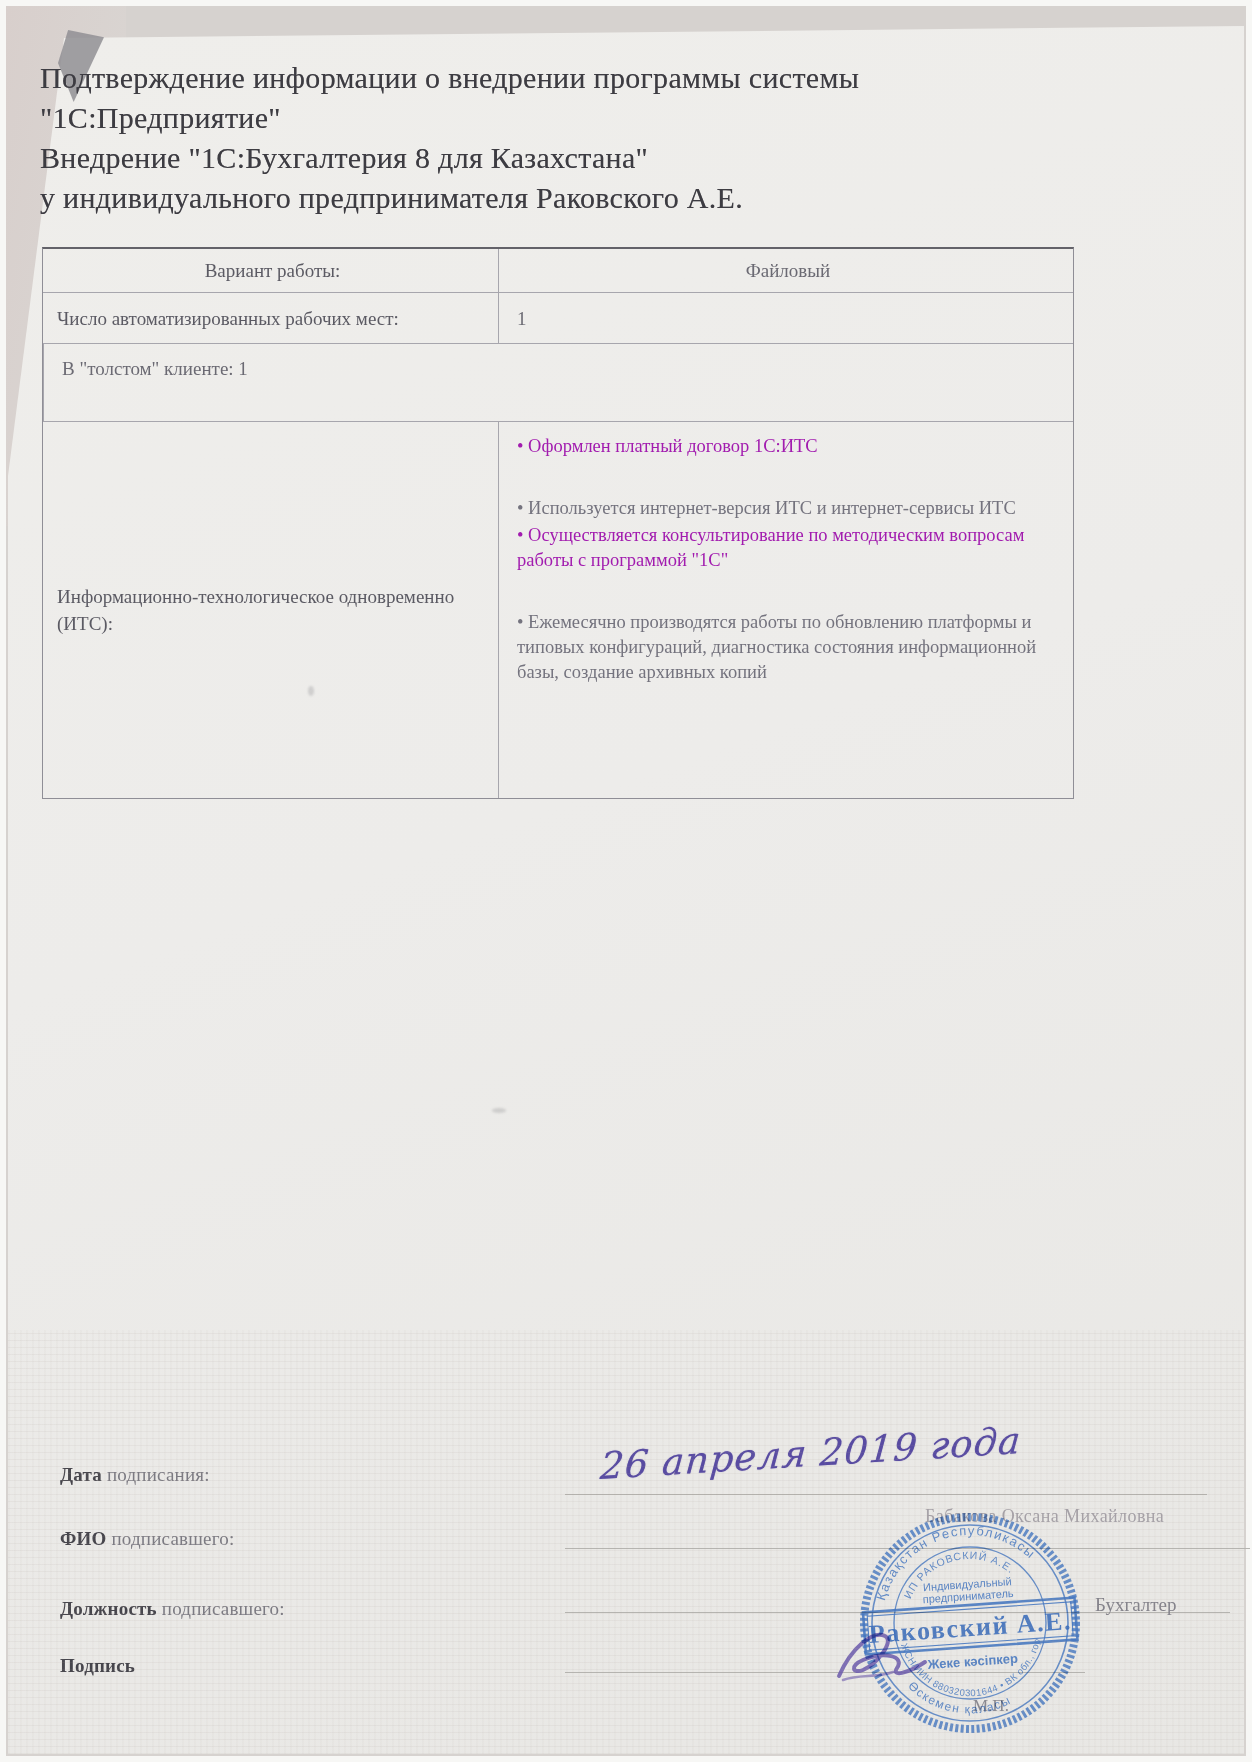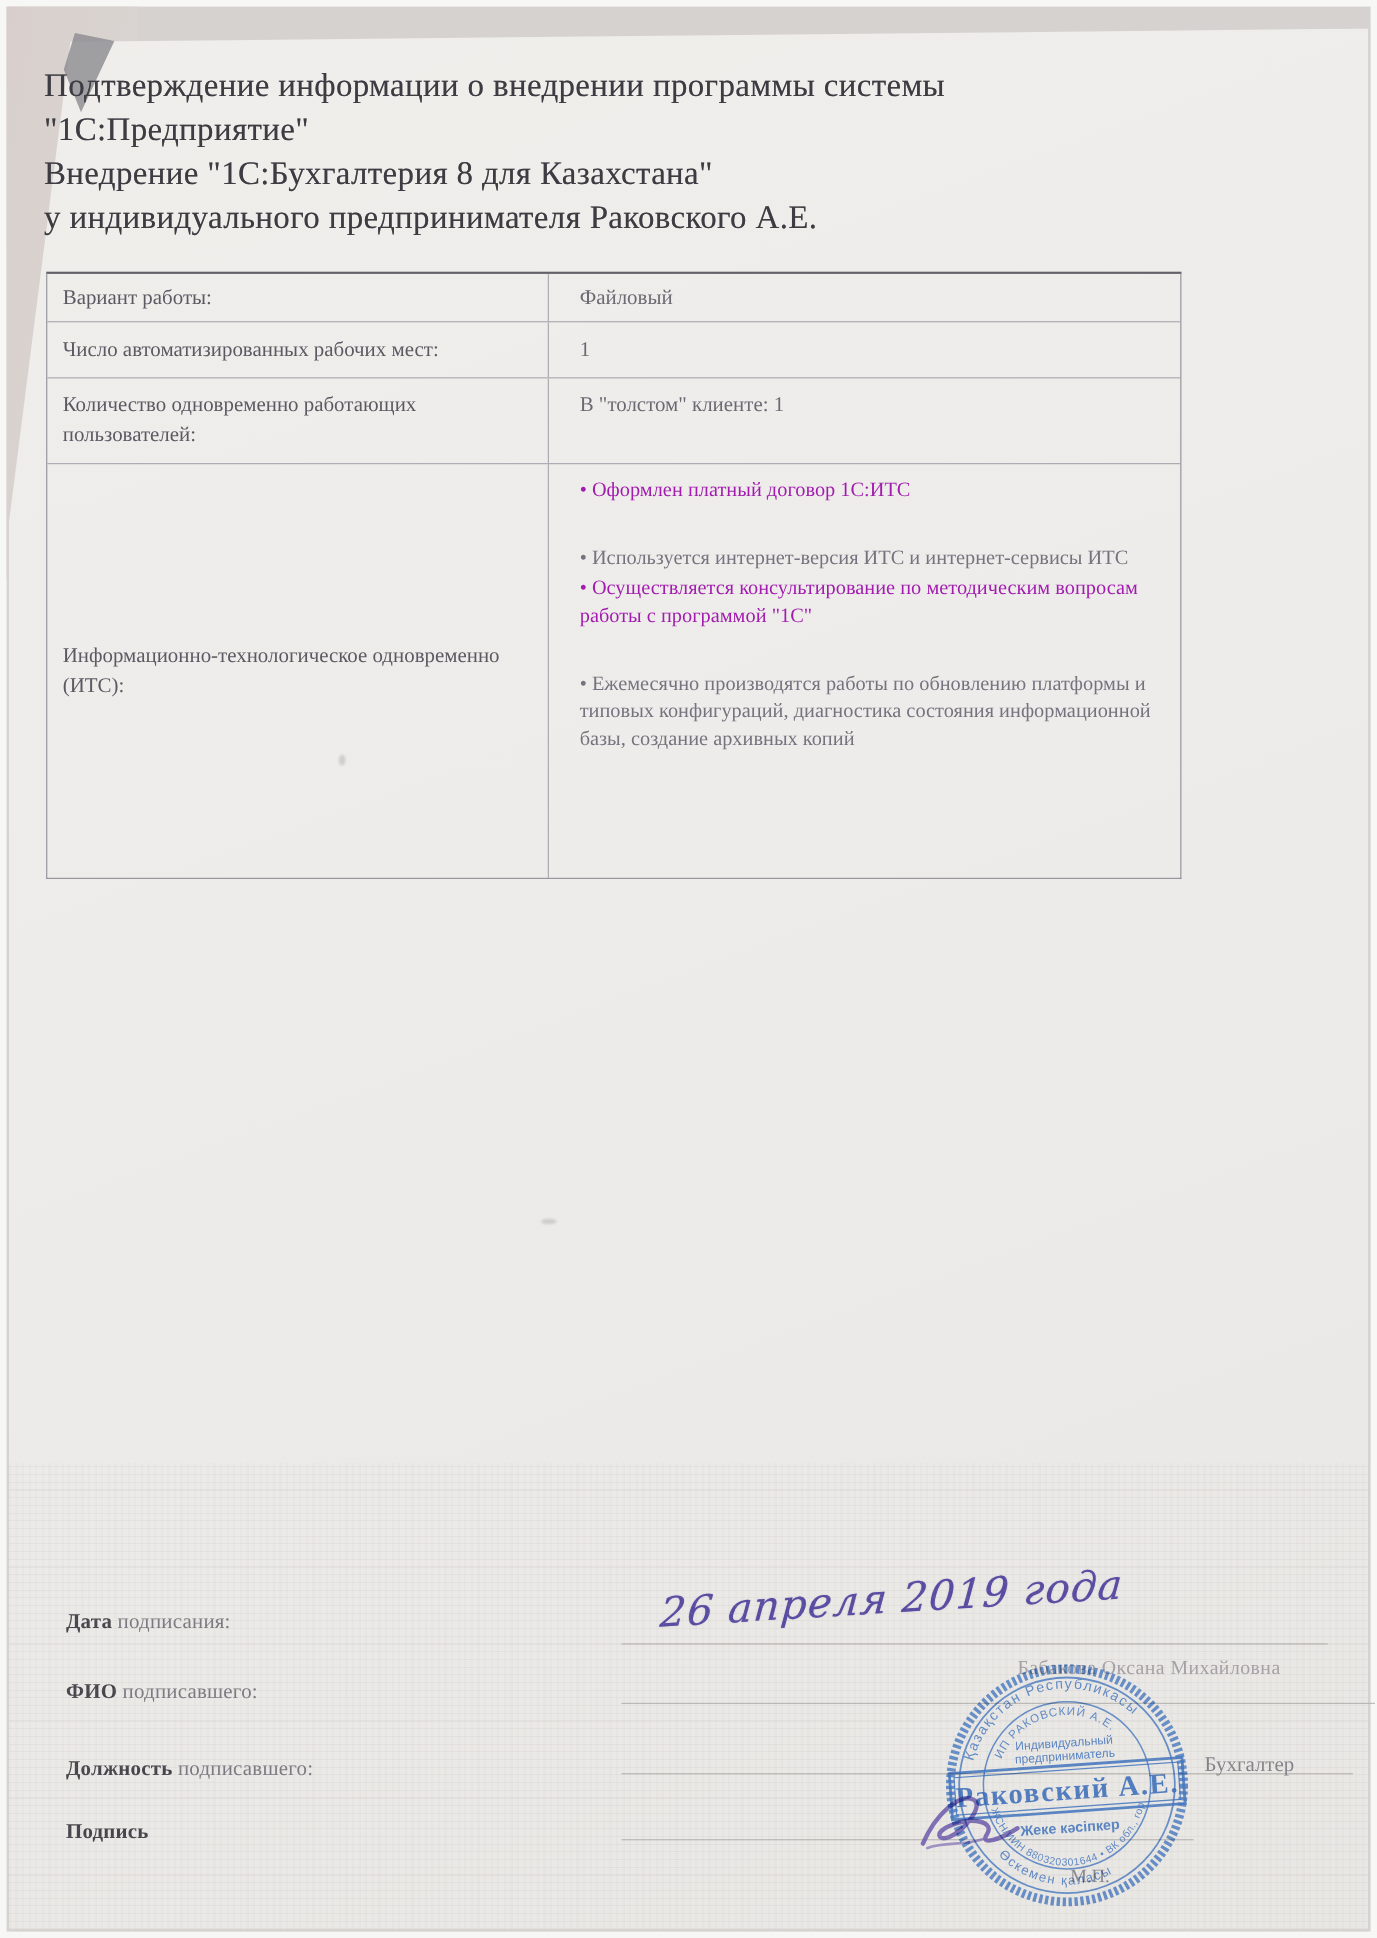--- a/index.html
+++ b/index.html
@@ -35,24 +35,24 @@
   
   .doc-table{
     position:absolute;left:42px;top:247px;width:1032px;
     border:1px solid #8f8e96;border-top:2px solid #636269;
     box-sizing:border-box;
   }
   .trow{display:flex;align-items:stretch;border-top:1px solid #a7a6ad;}
   .trow:first-child{border-top:none;}
   .tcell{box-sizing:border-box;display:flex;flex-direction:column;}
   .tlabel{width:455px;padding:8px 10px 8px 14px;color:#5b5a63;font-size:19px;line-height:27px;}
-  .tvalue{flex:1;border-left:1px solid #a7a6ad;padding:8px 14px 8px 28px;color:#6b6a73;font-size:19px;line-height:27px;}
+  .tvalue{flex:1;border-left:1px solid #a7a6ad;padding:8px 14px 8px 18px;color:#6b6a73;font-size:19px;line-height:27px;}
   .v-center{justify-content:center;}
   .v-top{justify-content:flex-start;padding-top:11px;}
-  .r1{min-height:40px;} .r2{min-height:50px;} .r3{min-height:77px;} .r4{min-height:376px;}
+  .r1{min-height:40px;text-align:center;} .r2{min-height:50px;} .r3{min-height:77px;} .r4{min-height:376px;}
   .bullet-item{margin:1px 0;font-size:18.5px;line-height:25px;color:#a21caf;}
   .bullet-item:nth-child(2), .bullet-item:nth-child(4){color:#74737e;margin-top:36px;}
   
   .sig-label{position:absolute;left:60px;font-size:19px;color:#7b7a82;letter-spacing:.2px;}
   .sig-prefix{color:#46454c;font-weight:bold;filter:blur(.5px);}
   .sig-line{position:absolute;border-top:1px solid #b5b4b0;height:0;}
   .handwritten-date{
     position:absolute;left:600px;top:1432px;width:420px;
     font-family:"DejaVu Serif", serif;font-style:italic;
     font-size:37px;color:#584ba2;letter-spacing:1px;white-space:nowrap;
@@ -88,21 +88,20 @@
 <div class="doc-table">
   <div class="trow r1">
     <div class="tcell tlabel v-center">Вариант работы:</div>
     <div class="tcell tvalue v-center">Файловый</div>
   </div>
   <div class="trow r2">
     <div class="tcell tlabel v-center">Число автоматизированных рабочих мест:</div>
     <div class="tcell tvalue v-center">1</div>
   </div>
   <div class="trow r3">
-    <div class="tcell tlabel v-top">Количество одновременно работающих пользователей:</div>
     <div class="tcell tvalue v-top">В "толстом" клиенте: 1</div>
   </div>
   <div class="trow r4">
     <div class="tcell tlabel v-center">Информационно-технологическое одновременно (ИТС):</div>
     <div class="tcell tvalue v-top">
       <div class="bullet-item">• Оформлен платный договор 1С:ИТС</div>
       <div class="bullet-item">• Используется интернет-версия ИТС и интернет-сервисы ИТС</div>
       <div class="bullet-item">• Осуществляется консультирование по методическим вопросам работы с программой "1С"</div>
       <div class="bullet-item">• Ежемесячно производятся работы по обновлению платформы и типовых конфигураций, диагностика состояния информационной базы, создание архивных копий</div>
     </div>

